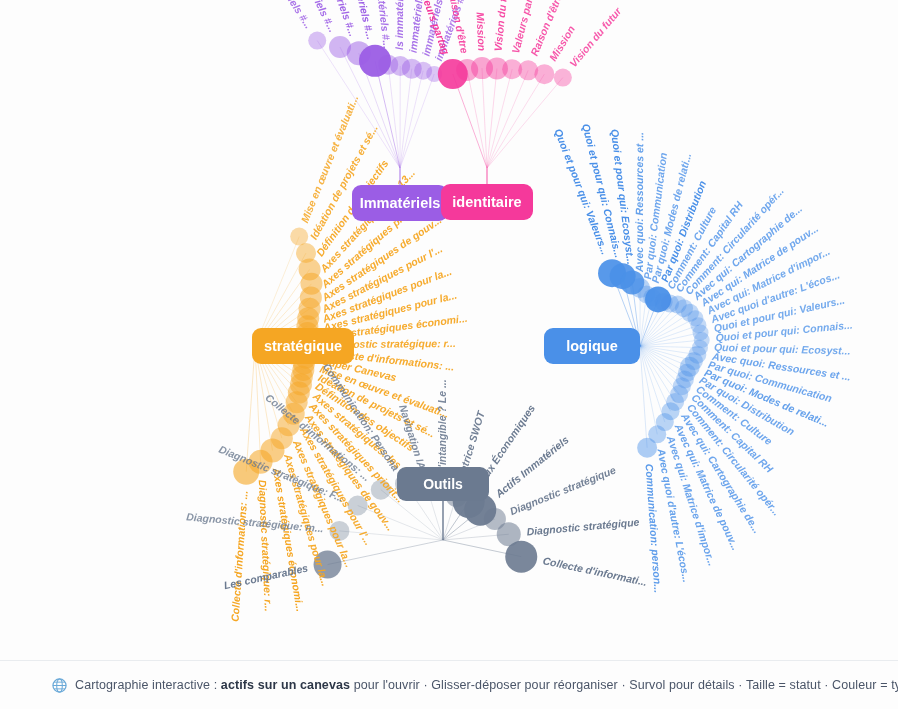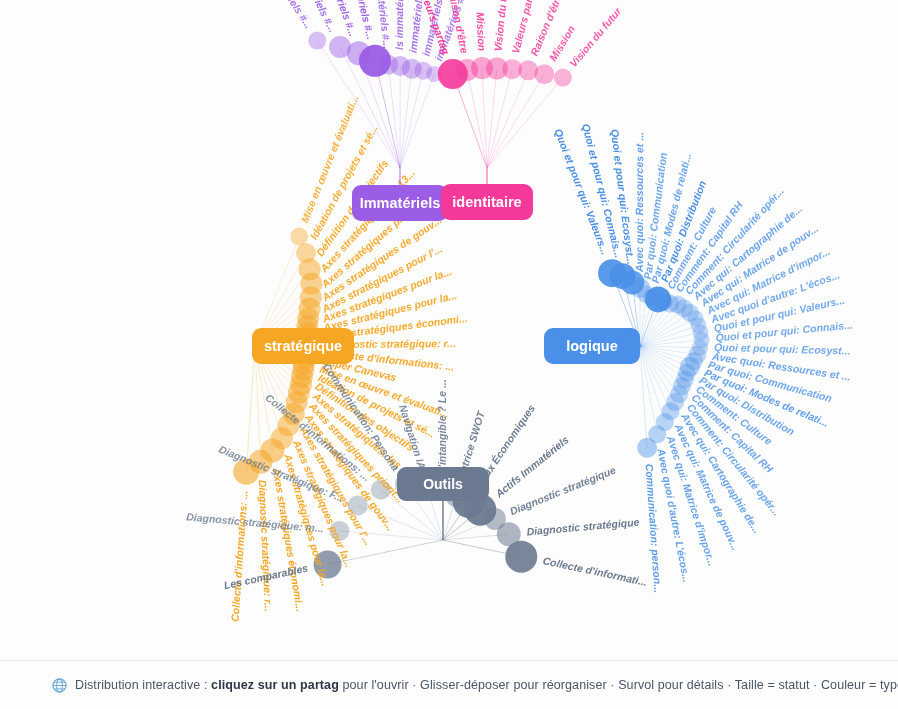--- a/index.html
+++ b/index.html
@@ -337,14 +337,14 @@
 </div>
 
 <footer id="legend">
   <svg class="globe" viewBox="0 0 16 16">
     <circle cx="8" cy="8" r="7" fill="none" stroke="#6aa9d8" stroke-width="1.3"></circle>
     <ellipse cx="8" cy="8" rx="3" ry="7" fill="none" stroke="#6aa9d8" stroke-width="1.1"></ellipse>
     <line x1="1" y1="8" x2="15" y2="8" stroke="#6aa9d8" stroke-width="1.1"></line>
     <line x1="2.2" y1="4.4" x2="13.8" y2="4.4" stroke="#6aa9d8" stroke-width="1"></line>
     <line x1="2.2" y1="11.6" x2="13.8" y2="11.6" stroke="#6aa9d8" stroke-width="1"></line>
   </svg>
-  <span class="txt"><span>Distribution interactive : </span><b>cliquez sur un partag</b><span> pour l'ouvrir · Glisser-déposer pour réorganiser · Survol pour détails · Taille = statut · Couleur = type</span></span>
+  <span class="txt"><span>Cartographie interactive : </span><b>actifs sur un canevas</b><span> pour l'ouvrir · Glisser-déposer pour réorganiser · Survol pour détails · Taille = statut · Couleur = type</span></span>
 </footer>
 
 </body></html>

